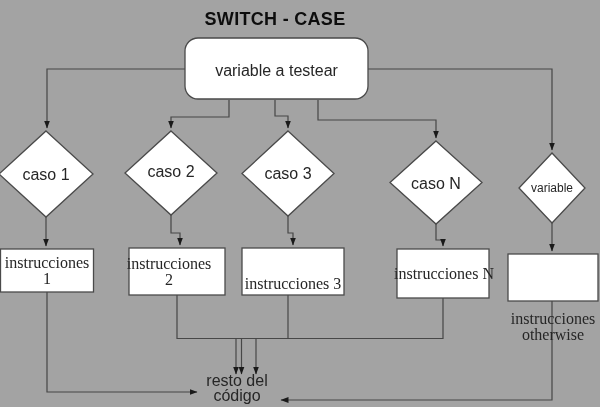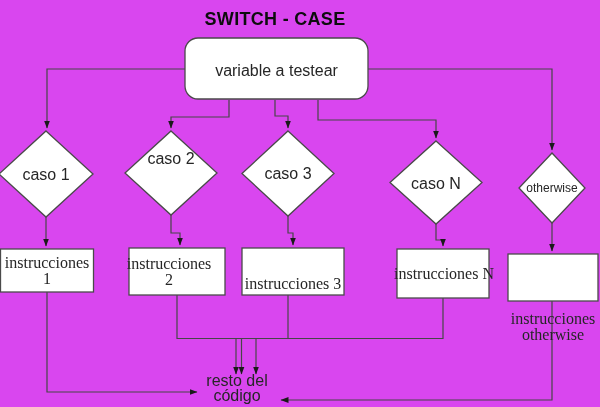--- a/index.html
+++ b/index.html
@@ -1,17 +1,17 @@
 <!DOCTYPE html>
 <html><head>
 <meta charset="utf-8">
 <style>
   html, body { margin:0; padding:0; background:#ffffff; }
   .canvas {
-    position:relative; width:600px; height:407px; background:#d946ef;
+    position:relative; width:600px; height:407px; background:#a3a3a3;
     font-family:"Liberation Sans", sans-serif; overflow:hidden;
   }
   svg.layer { position:absolute; left:0; top:0; }
   .conn { stroke:#474747; stroke-width:1.2; fill:none; }
   .shape { fill:#ffffff; stroke:#4a4a4a; stroke-width:1.3; }
   .lbl {
     position:absolute; display:flex; align-items:center; justify-content:center;
     text-align:center; color:#262626; font-size:16px; line-height:15px;
   }
   .title {
@@ -66,24 +66,24 @@
     <rect class="shape" x="242" y="248" width="102" height="47"></rect>
     <rect class="shape" x="397" y="249" width="92" height="49"></rect>
     <rect class="shape" x="508" y="254" width="90" height="47"></rect>
   </svg>
 
   <div class="title">SWITCH - CASE</div>
 
   <div class="lbl" style="left:201px; top:59px; width:151px; height:22px;">variable a testear</div>
 
   <div class="lbl" style="left:6px;   top:163px; width:80px; height:22px;">caso 1</div>
-  <div class="lbl" style="left:131px; top:147px; width:80px; height:22px;">caso 2</div>
+  <div class="lbl" style="left:131px; top:160px; width:80px; height:22px;">caso 2</div>
   <div class="lbl" style="left:248px; top:162px; width:80px; height:22px;">caso 3</div>
   <div class="lbl" style="left:396px; top:172px; width:80px; height:22px;">caso N</div>
-  <div class="lbl small" style="left:512px; top:177px; width:80px; height:22px;">otherwise</div>
+  <div class="lbl small" style="left:512px; top:177px; width:80px; height:22px;">variable</div>
 
   <div class="lbl action-lbl" style="left:0px;   top:249px; width:94px;  height:43px;">instrucciones 1</div>
   <div class="lbl action-lbl" style="left:129px; top:248px; width:80px;  height:47px;">instrucciones 2</div>
   <div class="lbl action-lbl" style="left:242px; top:248px; width:102px; height:47px;margin-top:12px;">instrucciones 3</div>
   <div class="lbl action-lbl" style="left:374px; top:249px; width:108px;  height:49px;margin-left:16px;">instrucciones N</div>
   <div class="lbl action-lbl" style="left:508px; top:270px; width:90px;  height:47px;margin-top:33px;">instrucciones otherwise</div>
 
   <div class="lbl" style="left:201px; top:373px; width:72px; height:30px; flex-wrap:wrap; align-content:center;">resto del código</div>
 
 </div>

